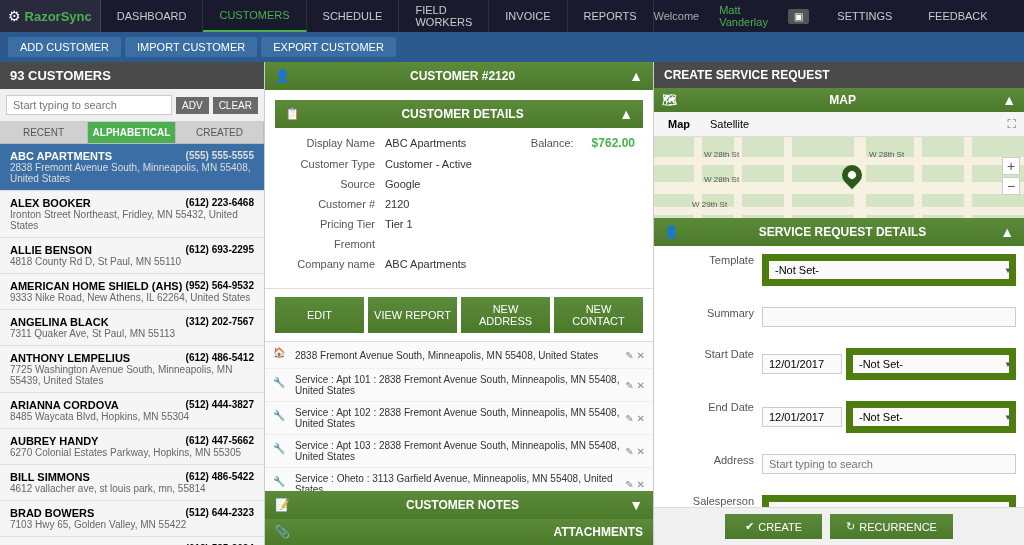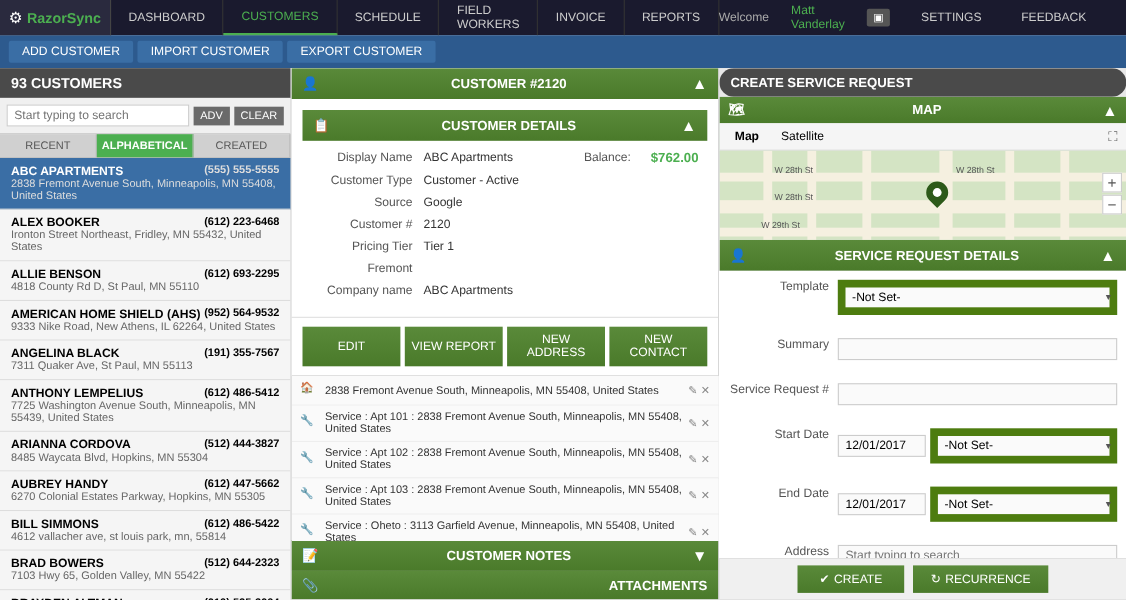--- a/index.html
+++ b/index.html
@@ -294,21 +294,20 @@
       display: flex;
       flex-direction: column;
       overflow: hidden;
     }
     .right-panel-header {
       background: #4a4a4a;
       color: white;
       padding: 6px 10px;
       font-size: 12px;
       font-weight: bold;
-      border-radius: 13px;
     }
     .map-container {
       background: #c8d8c8;
       height: 130px;
       position: relative;
       overflow: hidden;
     }
     .map-header {
       display: flex;
       align-items: center;
@@ -572,21 +571,21 @@
       <div class="customer-item">
         <div class="customer-name">
           <span>AMERICAN HOME SHIELD (AHS)</span>
           <span class="customer-phone">(952) 564-9532</span>
         </div>
         <div class="customer-addr">9333 Nike Road, New Athens, IL 62264, United States</div>
       </div>
       <div class="customer-item">
         <div class="customer-name">
           <span>ANGELINA BLACK</span>
-          <span class="customer-phone">(191) 355-7567</span>
+          <span class="customer-phone">(312) 202-7567</span>
         </div>
         <div class="customer-addr">7311 Quaker Ave, St Paul, MN 55113</div>
       </div>
       <div class="customer-item">
         <div class="customer-name">
           <span>ANTHONY LEMPELIUS</span>
           <span class="customer-phone">(612) 486-5412</span>
         </div>
         <div class="customer-addr">7725 Washington Avenue South, Minneapolis, MN 55439, United States</div>
       </div>
@@ -796,24 +795,20 @@
           <span class="form-label">Template</span>
           <div class="select-wrapper">
             <select class="select-box">
               <option>-Not Set-</option>
             </select>
             <span class="select-arrow">▼</span>
           </div>
         </div>
         <div class="form-row">
           <span class="form-label">Summary</span>
-          <input class="form-input" type="text" style="">
-        </div>
-        <div class="form-row">
-          <span class="form-label">Service Request #</span>
           <input class="form-input" type="text" style="">
         </div>
         <div class="form-row">
           <span class="form-label">Start Date</span>
           <div class="form-date-row">
             <input class="form-date" type="text" value="12/01/2017" style="">
             <div class="select-wrapper">
               <select class="select-box">
                 <option>-Not Set-</option>
               </select>

